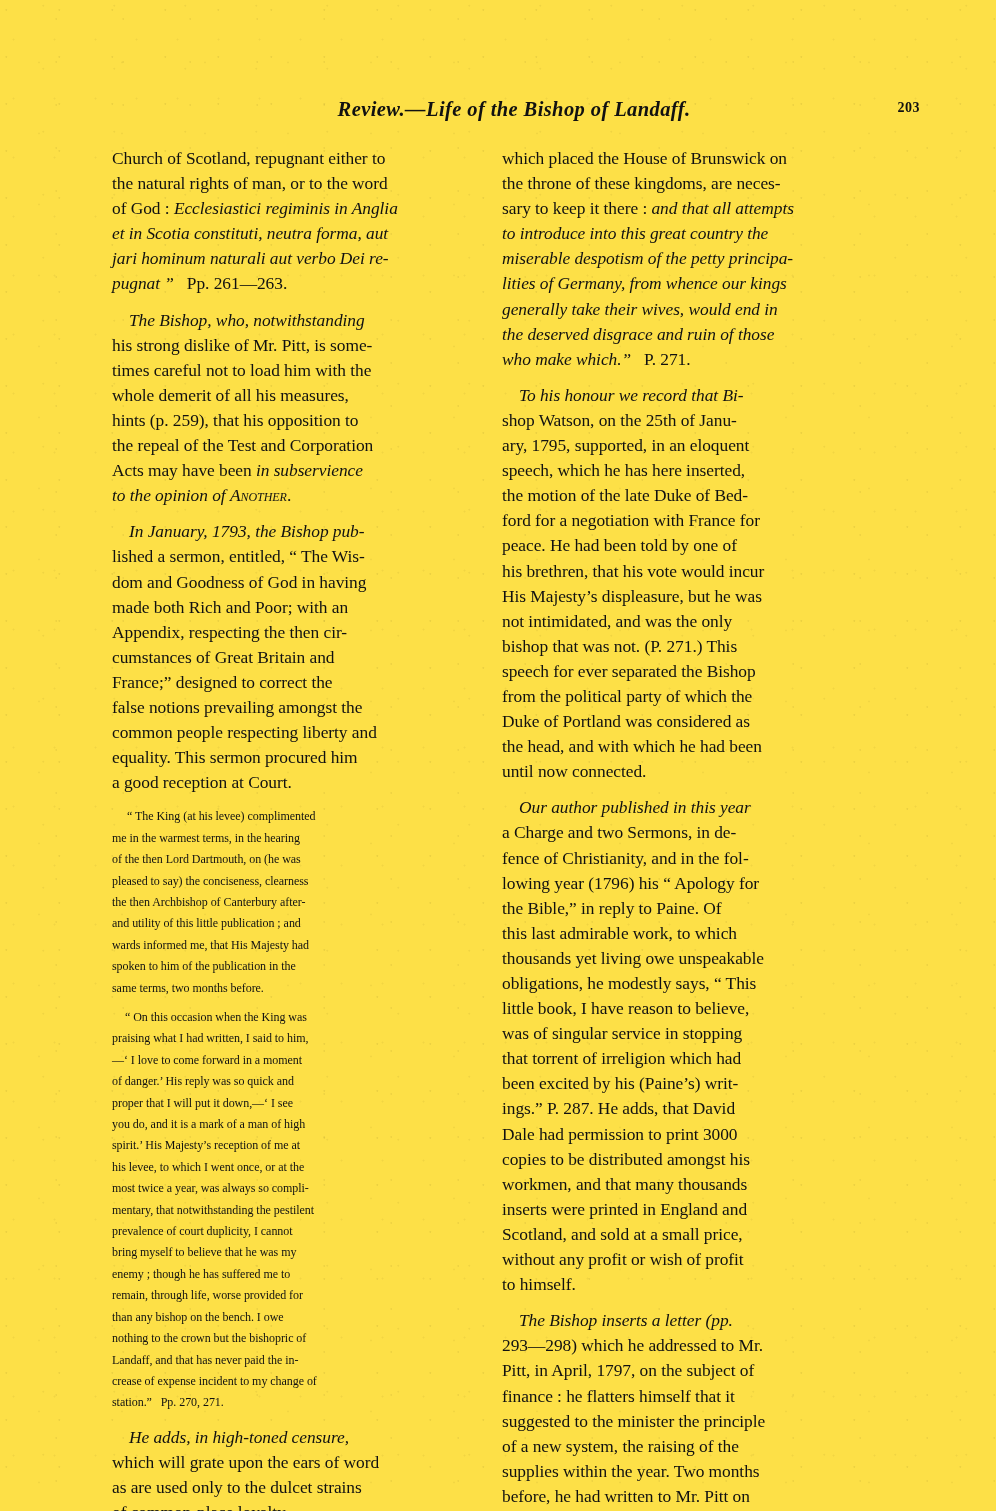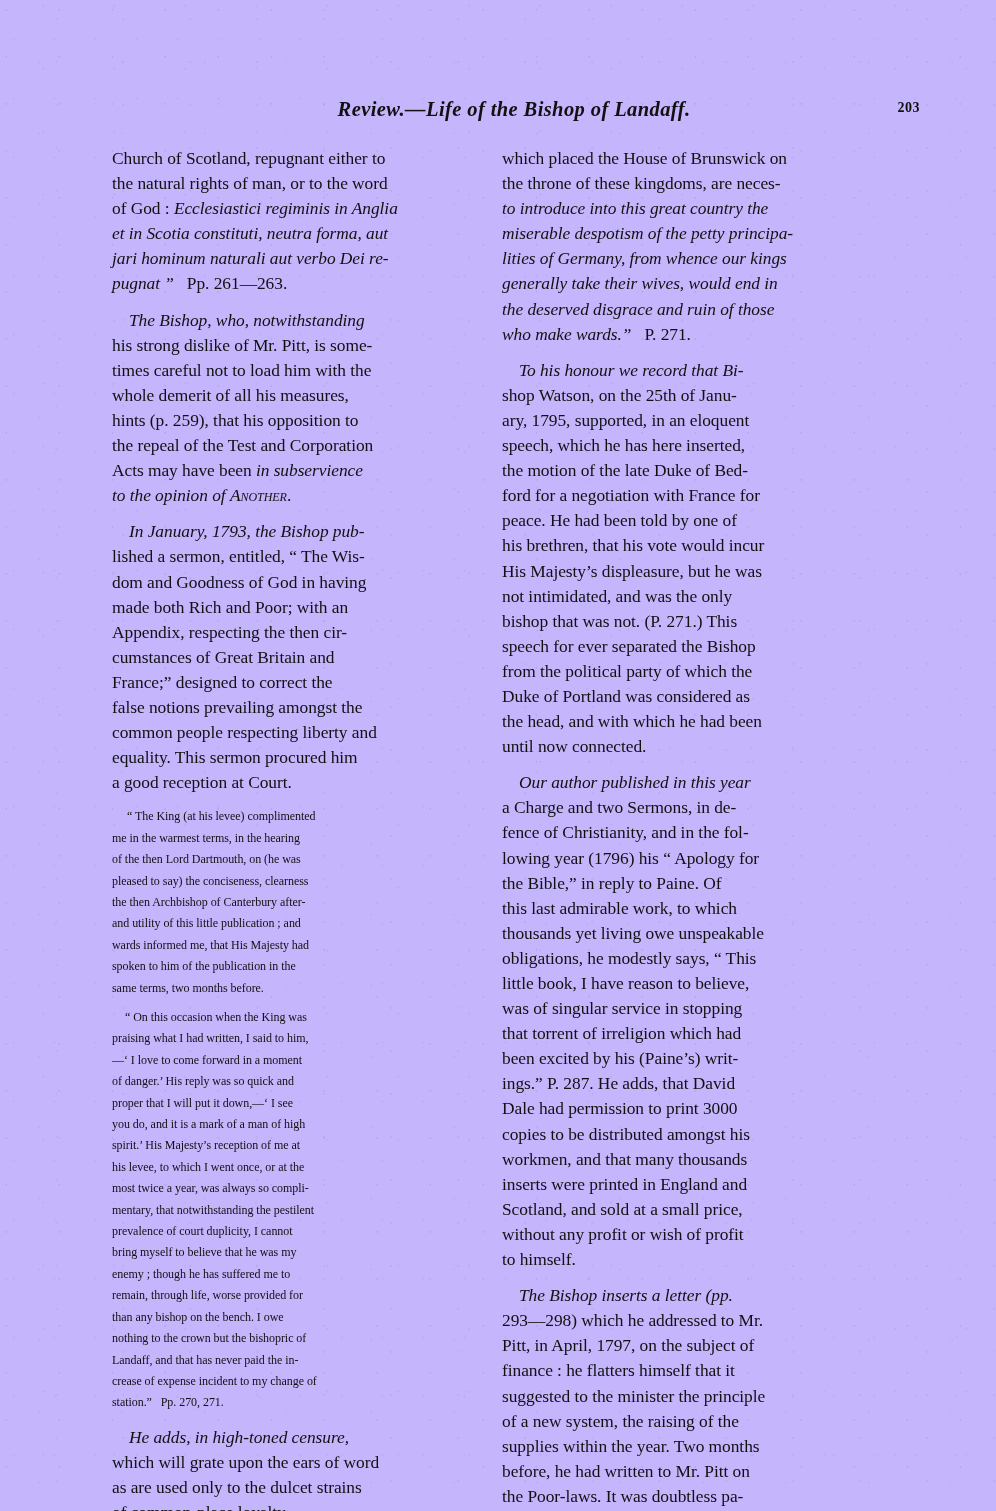--- a/index.html
+++ b/index.html
@@ -10,21 +10,21 @@
   }
   body {
     font-family: "Liberation Serif", "DejaVu Serif", serif;
     color: #111111;
   }
   #page {
     position: relative;
     width: 996px;
     height: 1511px;
     margin: 0 auto;
-    background: #c4b5fd;
+    background: #fde047;
     overflow: hidden;
   }
   
   #running-head {
     position: absolute;
     top: 98px;
     left: 108px;
     width: 812px;
     height: 34px;
   }
@@ -190,26 +190,27 @@
         <span class="line">He adds, in high-toned censure,</span>
         <span class="line">which will grate upon the ears of word</span>
         <span class="line">as are used only to the dulcet strains</span>
         <span class="line">of common-place loyalty,</span>
       </p>
     </div>
   <div class="column" id="col-right">
       <p class="para">
         <span class="line">which placed the House of Brunswick on</span>
         <span class="line">the throne of these kingdoms, are neces-</span>
+        <span class="line">sary to keep it there : <i>and that all attempts</i></span>
         <span class="line"><i>to introduce into this great country the</i></span>
         <span class="line"><i>miserable despotism of the petty principa-</i></span>
         <span class="line"><i>lities of Germany, from whence our kings</i></span>
         <span class="line"><i>generally take their wives, would end in</i></span>
         <span class="line"><i>the deserved disgrace and ruin of those</i></span>
-        <span class="line"><i>who make wards.”</i>&nbsp;&nbsp; P. 271.</span>
+        <span class="line"><i>who make which.”</i>&nbsp;&nbsp; P. 271.</span>
       </p>
       <div class="gap-para"></div>
       <p class="para indent">
         <span class="line">To his honour we record that Bi-</span>
         <span class="line">shop Watson, on the 25th of Janu-</span>
         <span class="line">ary, 1795, supported, in an eloquent</span>
         <span class="line">speech, which he has here inserted,</span>
         <span class="line">the motion of the late Duke of Bed-</span>
         <span class="line">ford for a negotiation with France for</span>
         <span class="line">peace. He had been told by one of</span>

